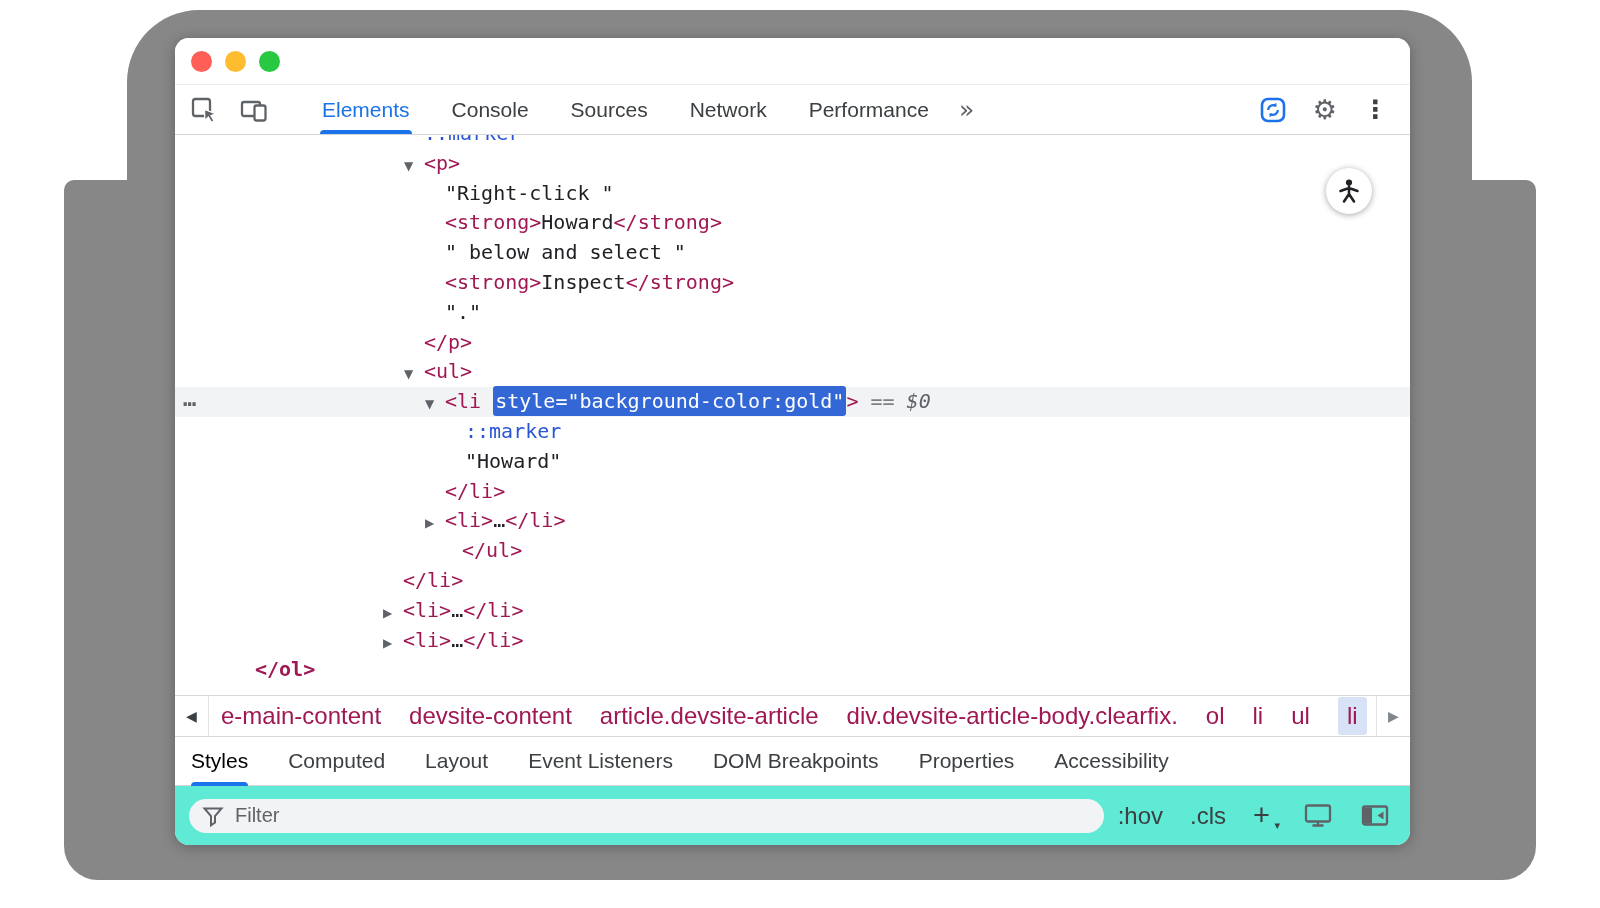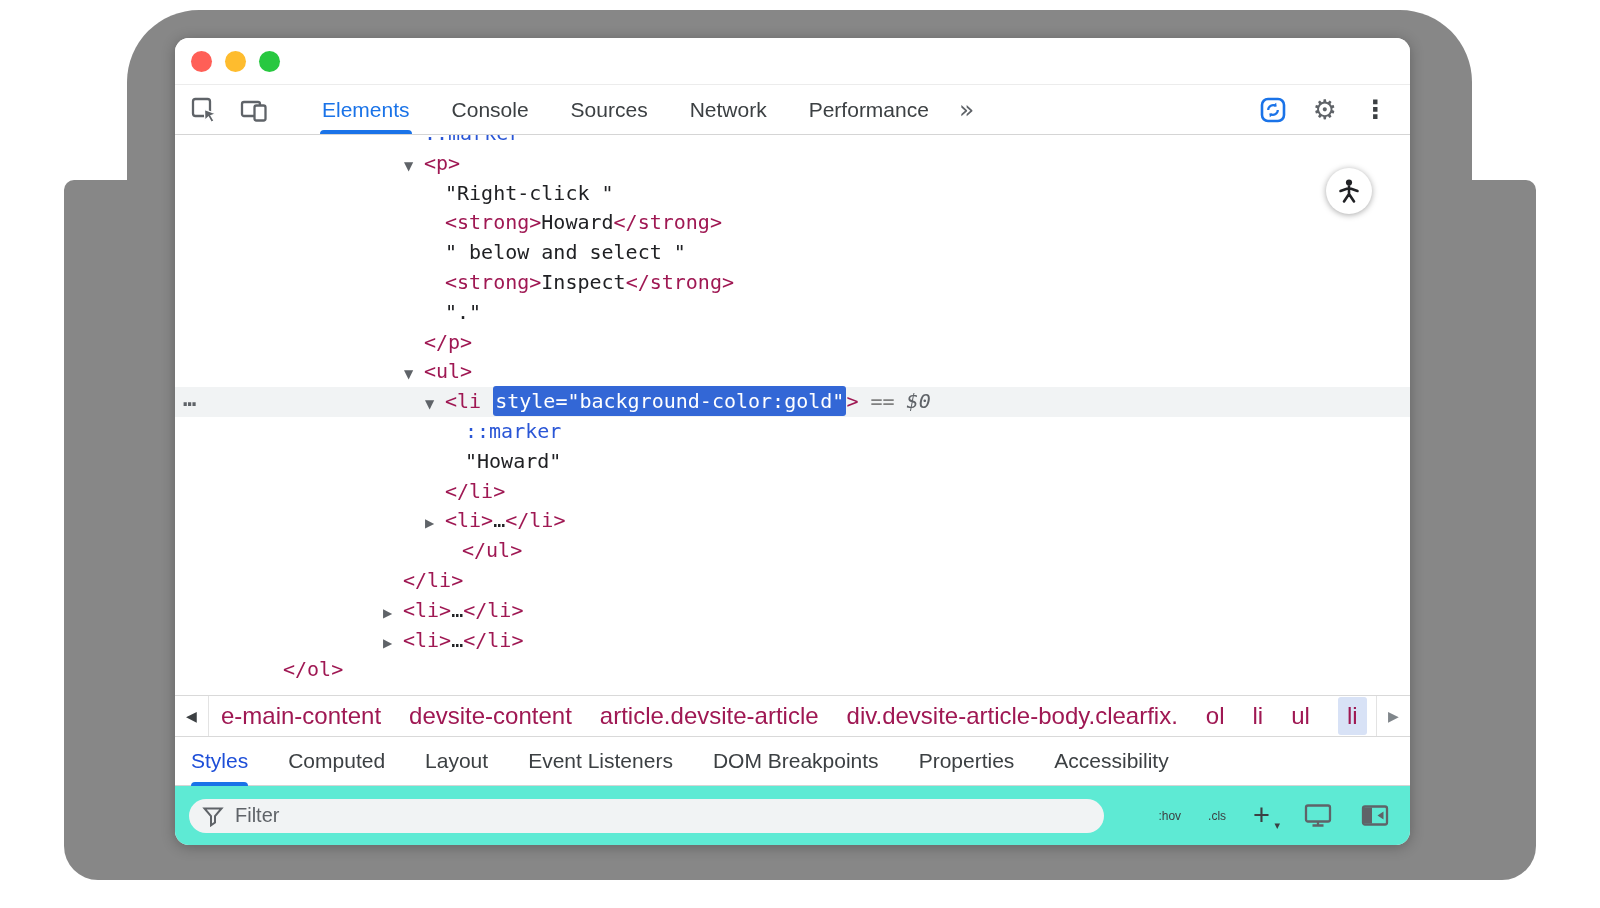--- a/index.html
+++ b/index.html
@@ -56,31 +56,31 @@
 .crumb-nav{width:34px;height:100%;display:flex;align-items:center;justify-content:center;font-size:14px;cursor:pointer}
 .crumb-nav.left{border-right:1px solid #e3e3e3;color:#3c4043}
 .crumb-nav.right{border-left:1px solid #e3e3e3;color:#80868b;margin-left:auto}
 .crumbs{display:flex;align-items:center;gap:28px;padding-left:12px;overflow:hidden;white-space:nowrap}
 .crumb{color:#9f1853;font-size:24px;cursor:pointer}
 .crumb.selected{background:#d8e2f6;padding:5px 9px;border-radius:3px}
 
 
 .stabs-bar{position:absolute;left:0;top:699px;width:100%;height:49px;border-bottom:1px solid #d5d5d5;display:flex;align-items:center;gap:40px;padding-left:16px;background:#fff}
 .stab{height:100%;display:flex;align-items:center;font-size:21px;color:#3c4043;position:relative;cursor:pointer;white-space:nowrap}
-.stab.active{color:#1d4ed8}
+.stab.active{color:#000000}
 .stab.active::after{content:"";position:absolute;left:0;right:0;bottom:-1px;height:4px;background:#1a73e8;border-radius:4px 4px 0 0}
 
 
 .filter-bar{position:absolute;left:0;top:748px;width:100%;height:59px;display:flex;align-items:center;padding:0 20px 0 14px;background:#5eead4}
 .filter-wrap{position:relative;display:flex;align-items:center}
 .filter-input{width:915px;height:34px;border:none;outline:none;background:#f1f3f4;border-radius:17px;padding:0 16px 0 46px;font-size:20px;color:#202124;font-family:"Liberation Sans",sans-serif}
 .filter-input::placeholder{color:#5f6368}
 .funnel{position:absolute;left:13px;top:50%;transform:translateY(-50%);display:flex}
 .filter-right{margin-left:auto;display:flex;align-items:center;gap:27px}
-.txt-btn{font-size:12px;color:#3c4043;cursor:pointer}
+.txt-btn{font-size:24px;color:#3c4043;cursor:pointer}
 .plus-btn{position:relative;cursor:pointer;display:inline-flex;margin-right:6px}
 .plus{font-size:29px;color:#3c4043;line-height:1}
 .plus-caret{position:absolute;right:-10px;bottom:-2px;font-size:11px;color:#3c4043}
 
 
 .a11y-btn{position:absolute;left:1326px;top:168px;width:46px;height:46px;border-radius:50%;background:#fff;box-shadow:0 1px 6px rgba(0,0,0,.35);display:flex;align-items:center;justify-content:center;cursor:pointer}
 </style>
 </head>
 <body>
 
@@ -146,21 +146,21 @@
         <div class="tree-line"><span class="tree-inner" style="padding-left: 249px;"><span class="arrow">▼</span><span class="sg-tag">&lt;ul&gt;</span></span></div>
         <div class="tree-line selected"><span class="margin-dots">…</span><span class="tree-inner" style="padding-left: 270px;"><span class="arrow">▼</span><span class="sg-tag">&lt;li </span><span class="sg-sel">style="background-color:gold"</span><span class="sg-tag">&gt;</span><span class="sg-eq"> == </span><span class="sg-dollar">$0</span></span></div>
         <div class="tree-line"><span class="tree-inner" style="padding-left: 290px;"><span class="sg-pseudo">::marker</span></span></div>
         <div class="tree-line"><span class="tree-inner" style="padding-left: 290px;"><span class="sg-str">"Howard"</span></span></div>
         <div class="tree-line"><span class="tree-inner" style="padding-left: 270px;"><span class="sg-tag">&lt;/li&gt;</span></span></div>
         <div class="tree-line"><span class="tree-inner" style="padding-left: 270px;"><span class="arrow">▶</span><span class="sg-tag">&lt;li&gt;</span><span class="sg-ellipsis">…</span><span class="sg-tag">&lt;/li&gt;</span></span></div>
         <div class="tree-line"><span class="tree-inner" style="padding-left: 249px; margin-left: 38px;"><span class="sg-tag">&lt;/ul&gt;</span></span></div>
         <div class="tree-line"><span class="tree-inner" style="padding-left: 228px;"><span class="sg-tag">&lt;/li&gt;</span></span></div>
         <div class="tree-line"><span class="tree-inner" style="padding-left: 228px;"><span class="arrow">▶</span><span class="sg-tag">&lt;li&gt;</span><span class="sg-ellipsis">…</span><span class="sg-tag">&lt;/li&gt;</span></span></div>
         <div class="tree-line"><span class="tree-inner" style="padding-left: 228px;"><span class="arrow">▶</span><span class="sg-tag">&lt;li&gt;</span><span class="sg-ellipsis">…</span><span class="sg-tag">&lt;/li&gt;</span></span></div>
-        <div class="tree-line"><span class="tree-inner" style="padding-left: 108px;"><span class="sg-tag">&lt;/ol&gt;</span></span></div>
+        <div class="tree-line"><span class="tree-inner" style="padding-left: 80px; font-weight: bold;"><span class="sg-tag">&lt;/ol&gt;</span></span></div>
       </div>
   </div>
 
   <div class="crumbs-bar">
     <span class="crumb-nav left glyph">◀</span>
     <div class="crumbs" id="crumbs">
         <span class="crumb">e-main-content</span>
         <span class="crumb">devsite-content</span>
         <span class="crumb">article.devsite-article</span>
         <span class="crumb">div.devsite-article-body.clearfix.</span>

